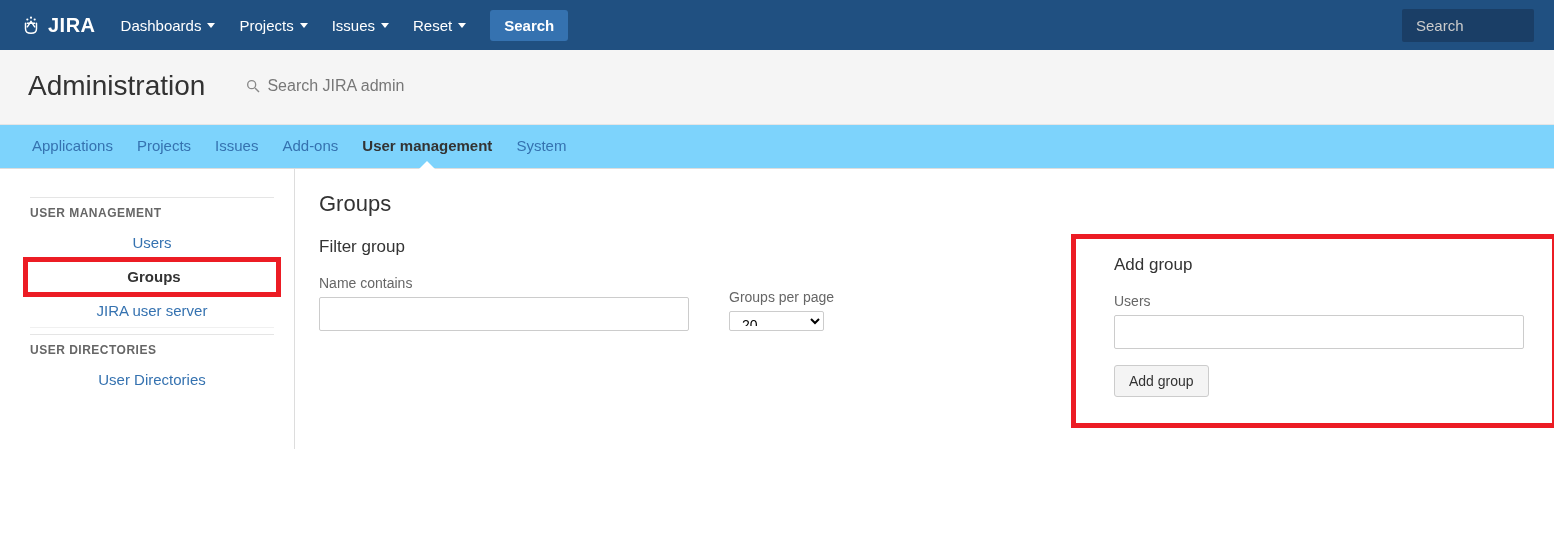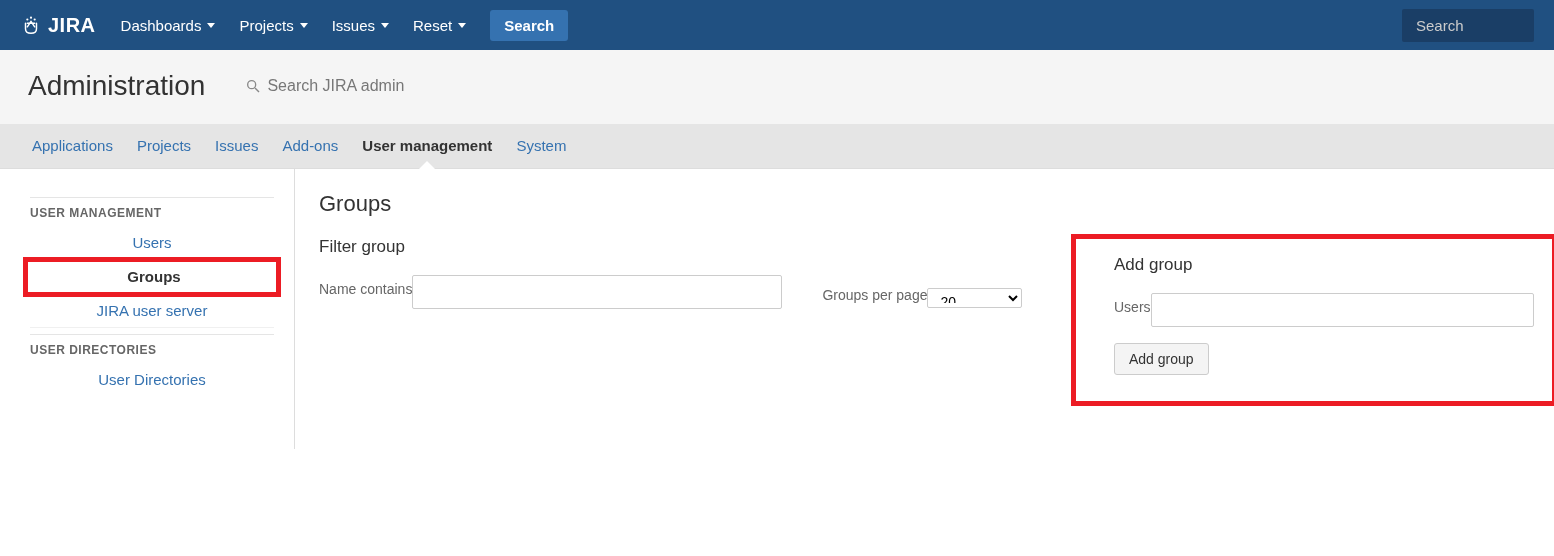--- a/index.html
+++ b/index.html
@@ -82,21 +82,21 @@
   .admin-search {
     display: flex;
     align-items: center;
     color: #777;
     font-size: 16px;
   }
   .admin-search svg { margin-right: 6px; }
 
   
   .admin-tabs {
-    background: #e5e5e5;
+    background: #7dd3fc;
     border-bottom: 1px solid #ddd;
     padding: 0 20px;
     display: flex;
   }
   .admin-tab {
     padding: 12px 12px 14px 12px;
     font-size: 15px;
     color: #3572b0;
     cursor: pointer;
     position: relative;
@@ -180,21 +180,21 @@
   .add-panel.highlight-red {
     outline: 5px solid #ec1c24;
   }
   .panel-title {
     font-size: 17px;
     color: #333;
     margin-bottom: 18px;
     font-weight: normal;
   }
   .field-row { display: flex; gap: 40px; margin-bottom: 16px; align-items: flex-end; }
-  .field { display: flex; flex-direction: row; align-items: center; }
+  .field { display: flex; flex-direction: column; }
   .field-label {
     font-size: 14px;
     color: #666;
     margin-bottom: 6px;
   }
   .text-input {
     border: 1px solid #ccc;
     height: 34px;
     padding: 4px 8px;
     font-size: 14px;

